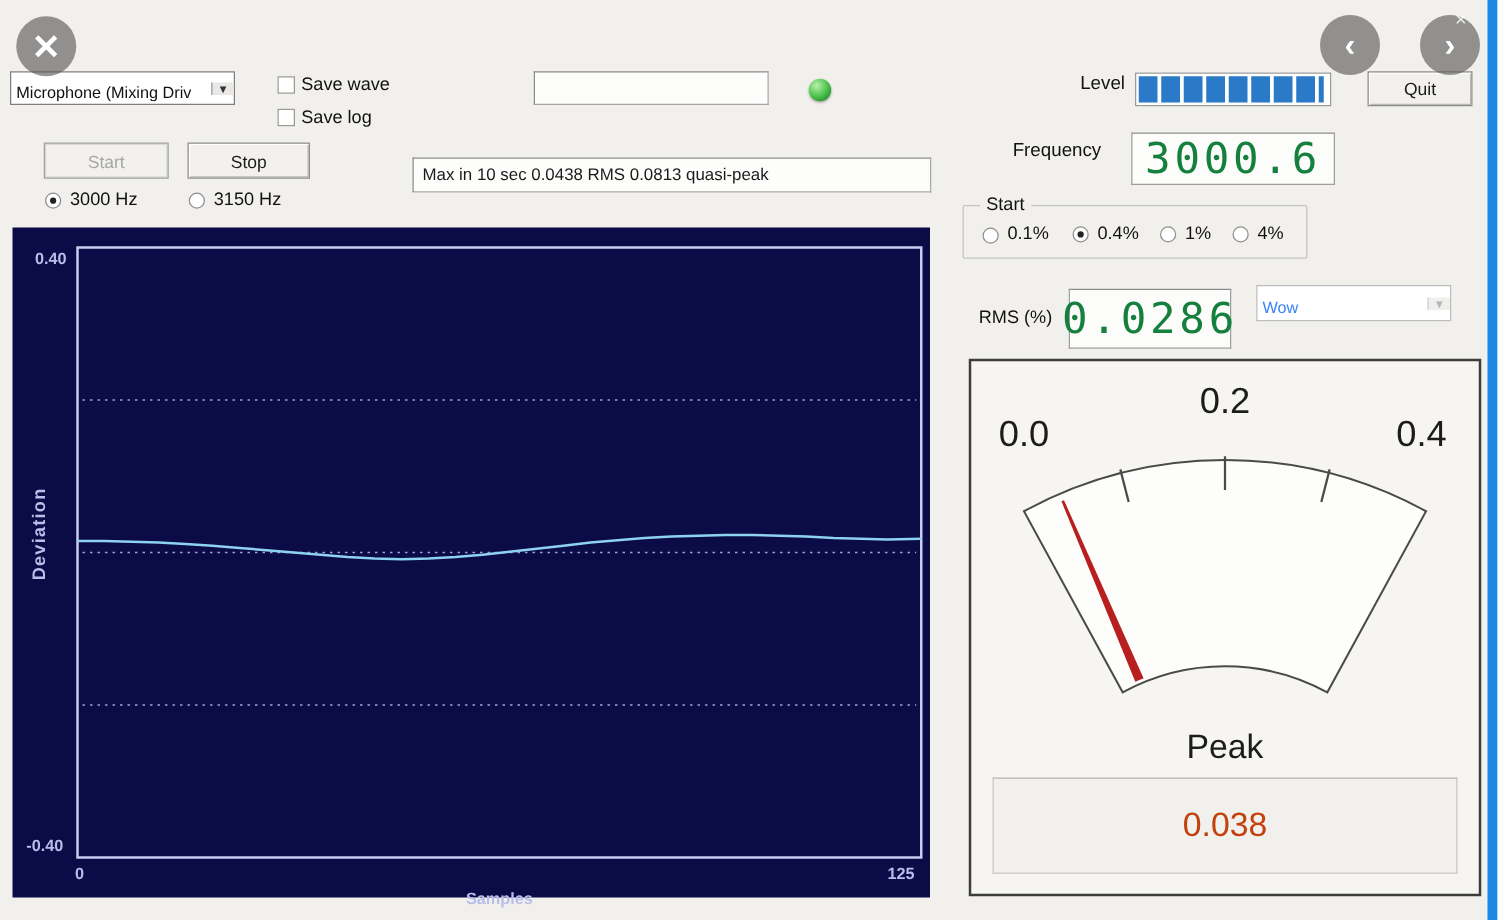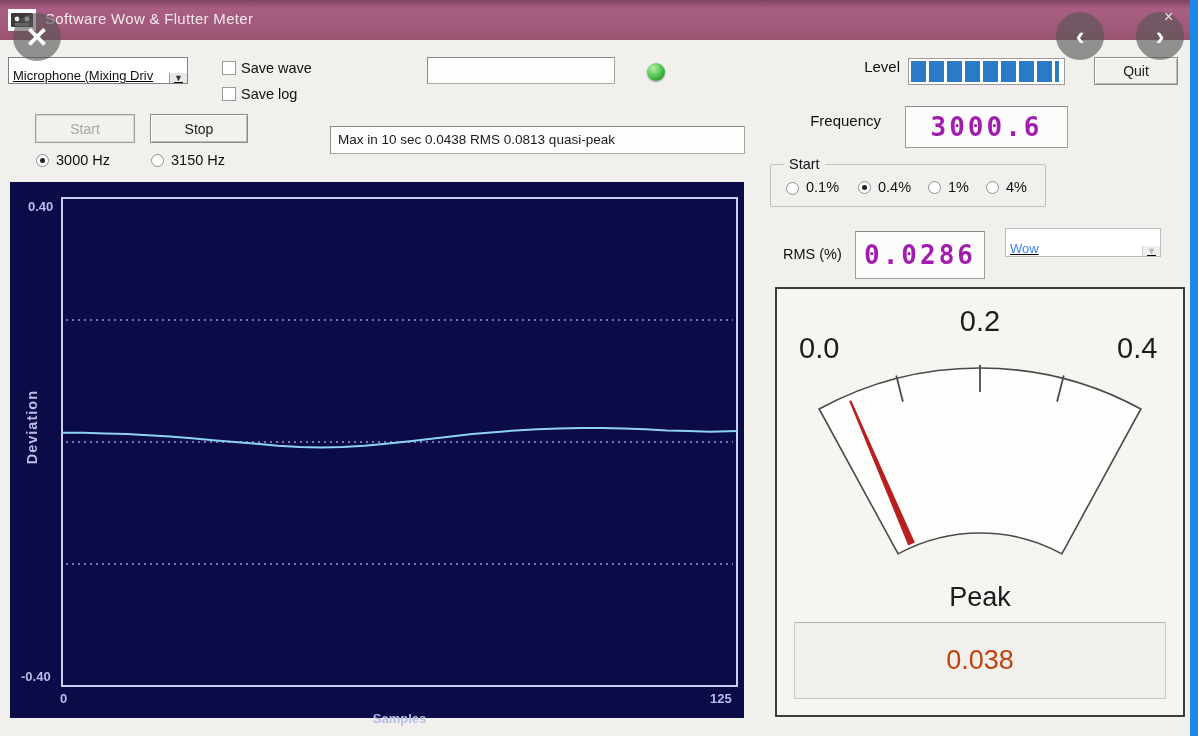--- a/index.html
+++ b/index.html
@@ -33,30 +33,30 @@
     border-top-color:#8a8a8a; border-left-color:#8a8a8a; font-size:13.5px; color:#1a1a1a; }
   .lbl { position:absolute; font-size:15px; color:#111; white-space:nowrap; }
 
   .checkbox { position:absolute; width:14px; height:14px; background:#fff; border:1px solid #9a9a9a; cursor:pointer; }
   .radio { position:absolute; display:flex; align-items:center; gap:7px; cursor:pointer; }
   .rdot { width:13px; height:13px; border-radius:50%; background:#fff; border:1px solid #8f8f8f;
     display:flex; align-items:center; justify-content:center; flex:0 0 auto; }
   .radio.on .rdot::after { content:""; width:5px; height:5px; border-radius:50%; background:#222; }
   .rlabel { font-size:14.5px; color:#111; white-space:nowrap; }
 
-  .select { display:flex; align-items:flex-end; background:#fff; border:1px solid #7f7f7f; cursor:pointer; position:absolute;text-decoration:underline; }
+  .select { display:flex; align-items:center; background:#fff; border:1px solid #7f7f7f; cursor:pointer; position:absolute; }
   .select .sel-text { flex:1; font-size:13px; padding:5px 2px 0 4px; color:#111; overflow:hidden; white-space:nowrap; }
   .select .sel-btn { width:18px; background:#e9e8e6; border-left:1px solid #9a9a9a; color:#333;
     display:flex; align-items:center; justify-content:center; font-size:9px; }
   .select.disabled { border-color:#bcbcbc; }
   .select.disabled .sel-text { color:#3b82f6; }
   .select.disabled .sel-btn { color:#b5b5b5; background:#f0efed; border-left-color:#cfcfcf; }
 
   .lcd { position:absolute; background:#fcfcfa; border:1px solid #9e9e9e; border-top-color:#8a8a8a;
-    font-family:"DejaVu Sans Mono", monospace; font-weight:bold; font-size:26px; color:#a21caf;
+    font-family:"DejaVu Sans Mono", monospace; font-weight:normal; font-size:34px; color:#15803d;
     display:flex; align-items:center; justify-content:center; letter-spacing:3px; }
 
   .led { position:absolute; left:647px; top:63px; width:18px; height:18px; border-radius:50%;
     background:radial-gradient(circle at 35% 30%, #b8f0a8, #58c858 45%, #2f9e33 75%, #237a28);
     box-shadow:0 1px 2px rgba(0,0,0,.35); }
 
   
   .meter { position:absolute; left:908px; top:58px; width:157px; height:27px; background:#fff;
     border:1px solid #9a9a9a; display:flex; align-items:stretch; padding:2px; gap:3px; }
   .meter .seg { width:15px; background:#2a7ac8; }
@@ -82,31 +82,20 @@
   .peak-label { position:absolute; left:0; top:293px; width:100%; text-align:center; font-size:27px; color:#1c1c1c; }
   .peak-box { position:absolute; left:17px; top:333px; width:372px; height:77px;
     background:#f1f0ed; border:1px solid #c9c8c4; border-top-color:#b4b3af;
     display:flex; align-items:center; justify-content:center; font-size:27px; color:#c2410c; }
 </style>
 </head>
 <body>
 
 <div class="screen">
 
-  <div class="titlebar">
-    <div class="title-icon">
-      <svg width="22" height="14" viewBox="0 0 22 14">
-        <rect x="0" y="0" width="22" height="14" rx="1" fill="#3a3a3a"></rect>
-        <circle cx="6" cy="6" r="2.4" fill="#e9e9e9"></circle>
-        <circle cx="16" cy="6" r="2.4" fill="#e9e9e9"></circle>
-        <rect x="4" y="10" width="14" height="3" fill="#777"></rect>
-      </svg>
-    </div>
-    <span class="title-text">Software Wow &amp; Flutter Meter</span>
-  </div>
 
   <div class="ov-circle ov-close">
       <span>✕</span>
     </div>
   <div class="ov-circle ov-prev">
       <span>‹</span>
     </div>
   <div class="ov-circle ov-next">
       <span>›</span>
     </div>

